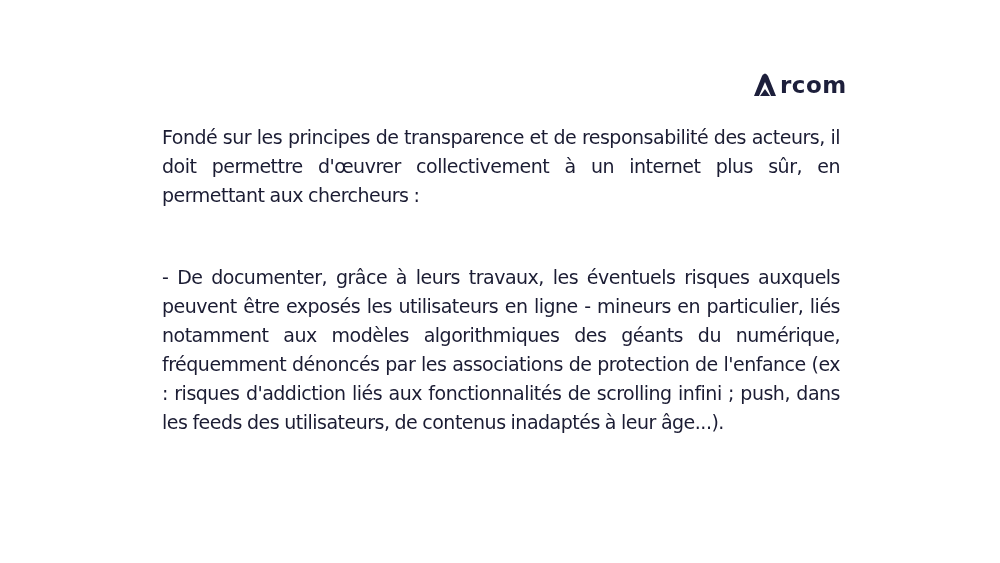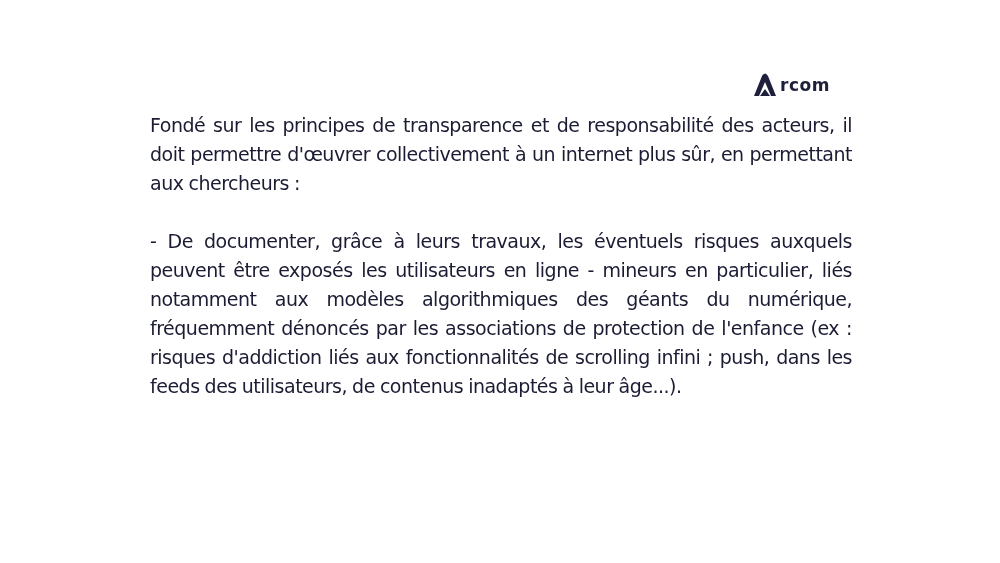--- a/index.html
+++ b/index.html
@@ -6,29 +6,29 @@
     body {
       width: 1000px; height: 563px; background: #ffffff; position: relative; overflow: hidden;
       font-family: "DejaVu Sans", sans-serif; color: #1b1c33;
     }
     .logo {
       position: absolute; left: 751px; top: 70px; height: 30px;
       display: flex; align-items: center;
     }
     .logo-mark { width: 28px; height: 26px; margin-right: 1px; }
     .logo-text {
-      font-family: "DejaVu Sans", sans-serif; font-weight: bold; font-size: 17px;
+      font-family: "DejaVu Sans", sans-serif; font-weight: bold; font-size: 23px;
       color: #1d1f3b; letter-spacing: 0.5px; line-height: 26px;
     }
     .content {
       position: absolute; left: 150px; top: 111px; width: 702px;
       font-size: 19px; line-height: 29px; text-align: justify;
       letter-spacing: -0.5px; word-spacing: -0.5px;
     }
-    .para { margin: 0; }
+    .para { margin: 12px; }
     .gap { height: 29px; }
     .last-left { text-align-last: left; }
   </style>
 </head>
 <body>
 
 <div class="logo">
   <svg class="logo-mark" viewBox="0 0 28 26">
     <path d="M3 24 L11 4 Q14 -1 17 4 L25 24 L20 24 L14 10 L8 24 Z" fill="#1d1f3b"></path>
     <path d="M9 24 L14 17 L19 24 Z" fill="#1d1f3b"></path>

